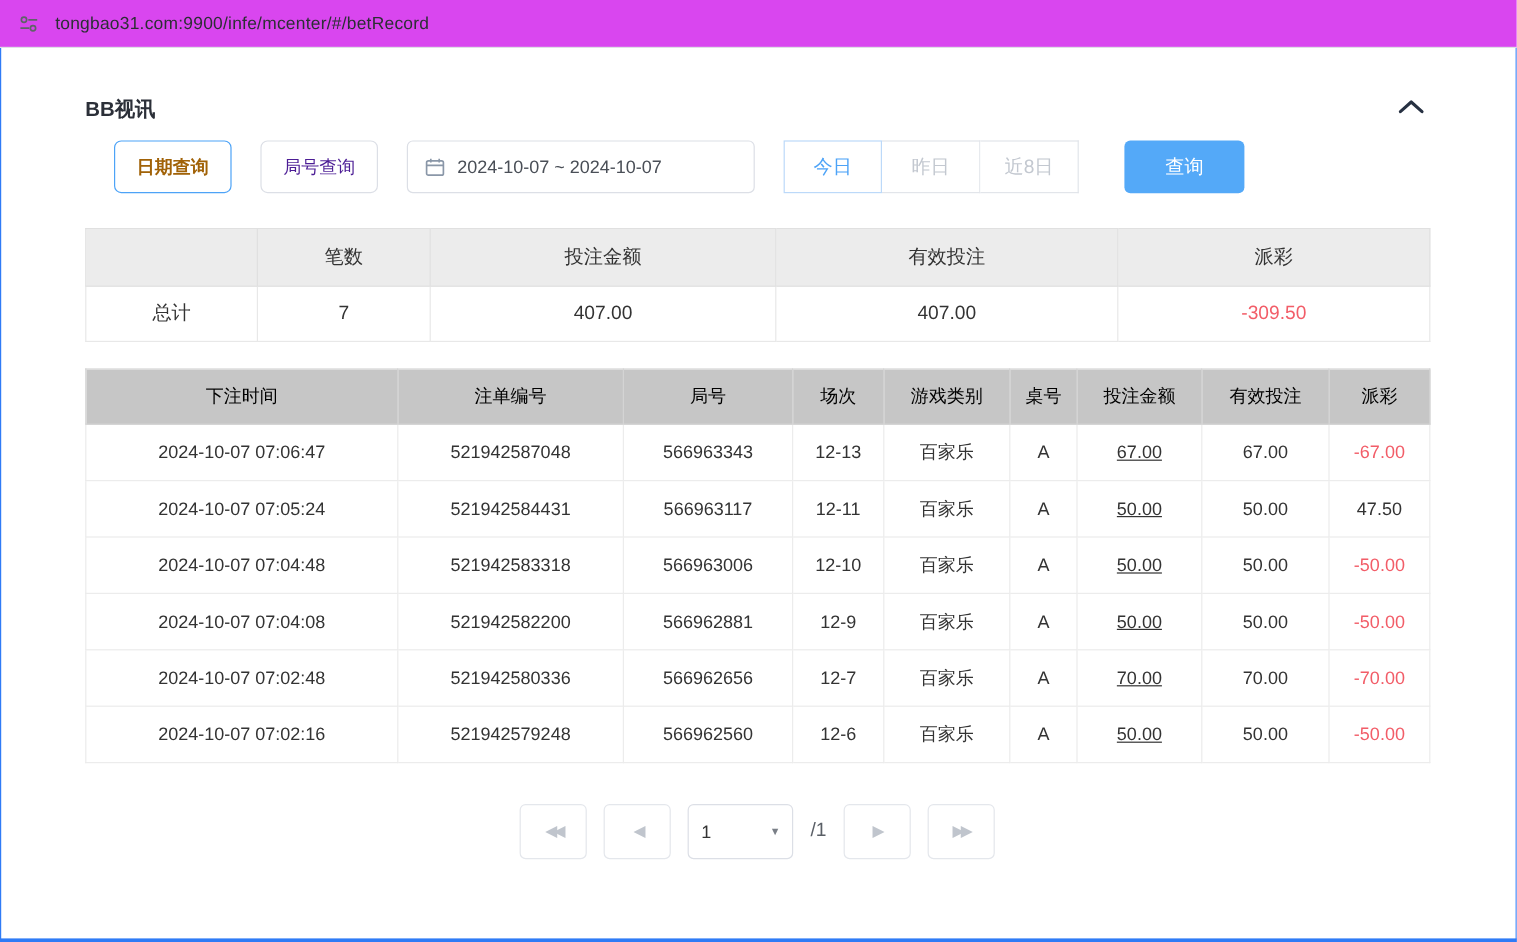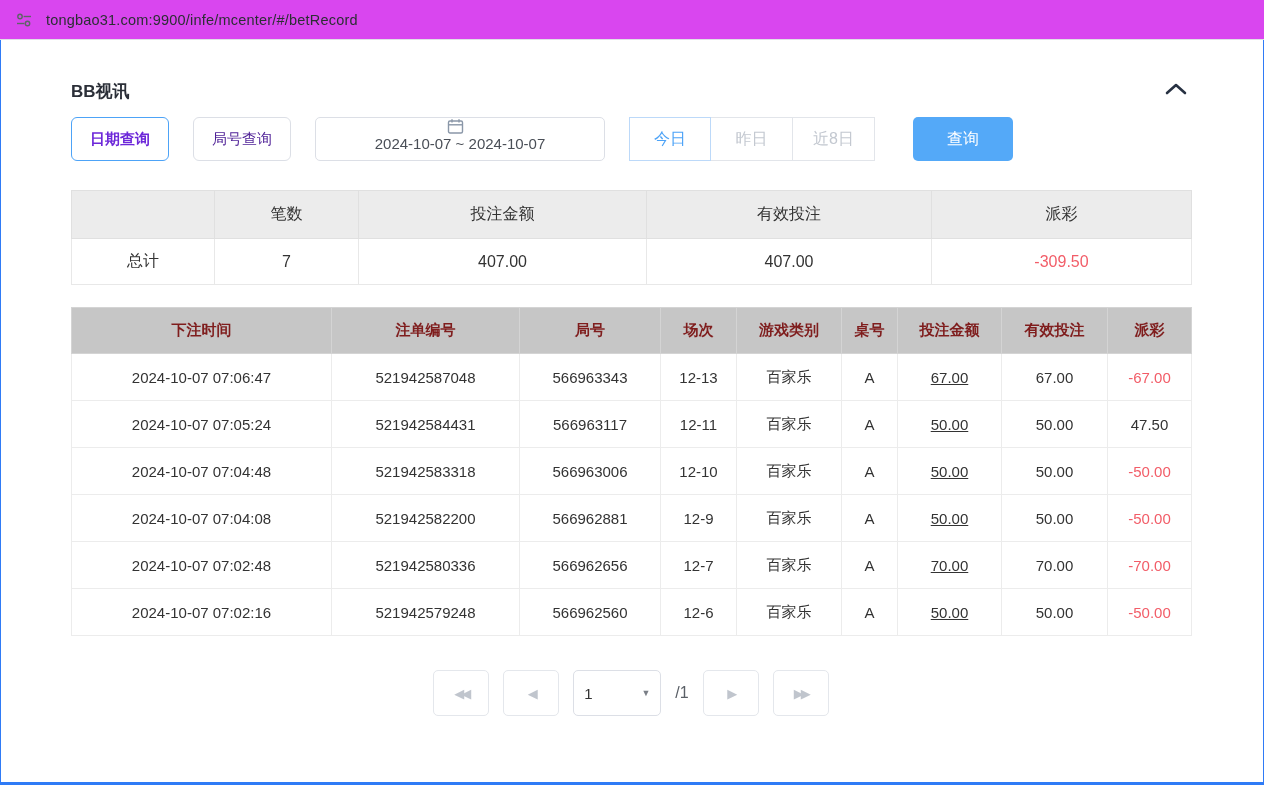--- a/index.html
+++ b/index.html
@@ -54,36 +54,36 @@
     border-radius: 6px;
     border: 1px solid #dcdfe6;
     background: #fff;
     font-size: 15px;
     color: #4c1d95;
     cursor: pointer;
     font-family: inherit;
   }
   .toggle-btn.active {
     border: 1px solid #4da3f7;
-    color: #6d28d9;
+    color: #a16207;
     font-weight: bold;
+    margin-left: 24px;
   }
   .toggle-btn + .toggle-btn { margin-left: 24px; }
   .date-picker {
     margin-left: 24px;
     height: 44px;
     border: 1px solid #dcdfe6;
     border-radius: 5px;
     display: flex;
     align-items: center;
     padding: 0 14px;
     width: 290px;
     background: #fff;
     cursor: pointer;
-    flex-direction: column;
   }
   .date-picker .cal { margin-right: 10px; display: flex; }
   .date-picker .range { font-size: 15px; color: #4a4f57; }
   .quick-group { display: flex; margin-left: 24px; }
   .quick-btn {
     height: 44px;
     width: 82px;
     background: #fff;
     border: 1px solid #e2e5ea;
     border-left-width: 0;
@@ -123,23 +123,23 @@
     text-align: center;
     font-size: 16px;
     border: 1px solid #e8e8e8;
     background: #fff;
   }
 
   
   .data-table { margin-top: 22px; }
   .data-table th {
     background: #c6c6c6;
-    color: #7f1d1d;
+    color: #000000;
     font-size: 15px;
-    font-weight: bold;
+    font-weight: normal;
     height: 46px;
     border: 1px solid #d4d4d4;
   }
   .data-table td {
     height: 47px;
     text-align: center;
     font-size: 15px;
     color: #333;
     border: 1px solid #ececec;
     background: #fff;

